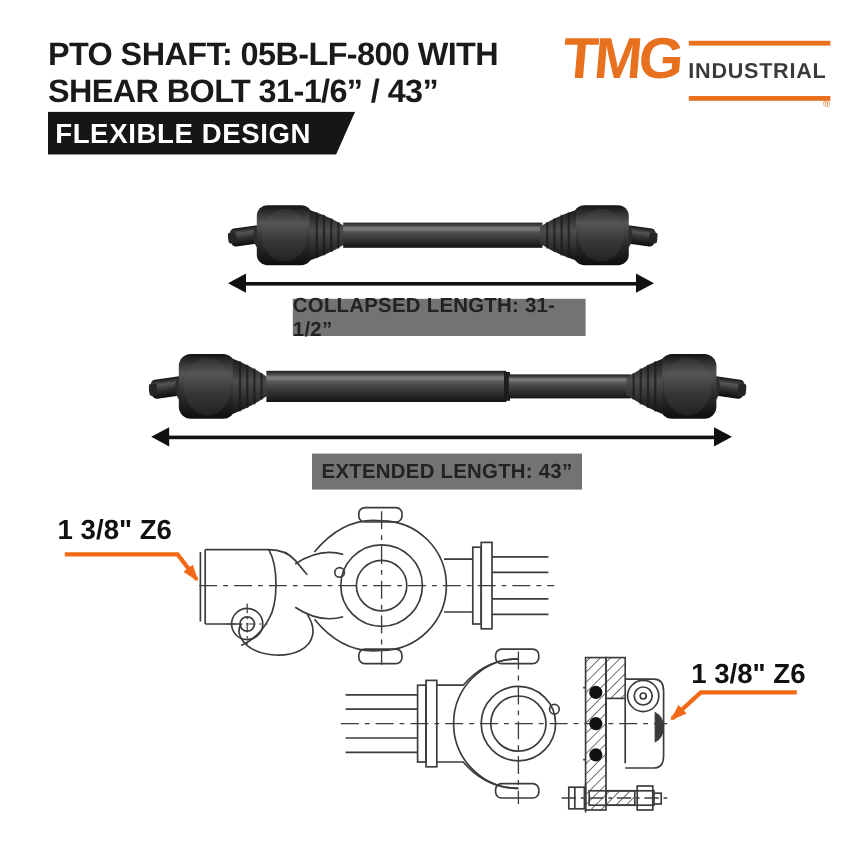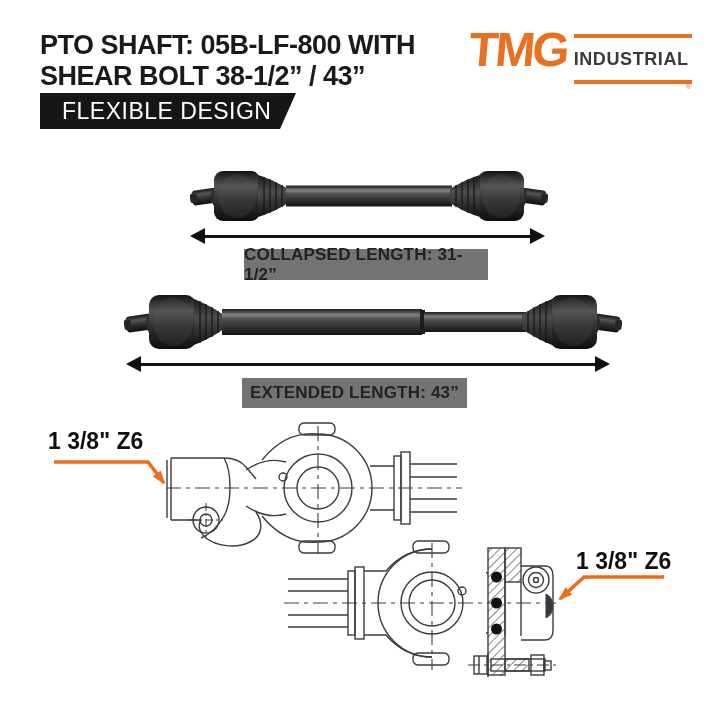--- a/index.html
+++ b/index.html
@@ -11,22 +11,22 @@
 
   
   .title {
     position:absolute; left:40px; top:30px; width:430px;
     font-weight:700; font-size:27px; line-height:31px;
     color:#1a1a1a; letter-spacing:-0.5px;
   }
   .badge {
     position:absolute; left:40px; top:93px; height:36px; width:256px;
     background:#161616; color:#ffffff;
-    display:flex; align-items:center; padding-left:22px;
-    font-weight:400; font-size:23px; letter-spacing:0.5px;
+    display:flex; align-items:center; padding-left:6px;
+    font-weight:700; font-size:23px; letter-spacing:0.5px;
     clip-path:polygon(0 0, 100% 0, calc(100% - 16px) 100%, 0 100%);
   }
 
   
   .logo { position:absolute; left:469px; top:27px; display:flex; align-items:flex-start; }
   .logo-tmg {
     font-weight:700; font-size:48px; line-height:46px; color:#e8711f;
     letter-spacing:-3px; transform:skewX(-5deg); display:block;
   }
   .logo-right { margin-left:7px; padding-top:7px; }
@@ -52,39 +52,39 @@
   #arrow-collapsed { left:190px; top:228px; width:355px; }
   #arrow-extended  { left:126px; top:356px; width:484px; }
 
   
   .dim-label {
     position:absolute; background:#737373; color:#222222;
     display:flex; align-items:center; justify-content:center;
     font-weight:700; font-size:17px; letter-spacing:0.2px;
   }
   #label-collapsed { left:244px; top:249px; width:244px; height:31px; }
-  #label-extended  { left:242px; top:378px; width:225px; height:30px;align-items:center; }
+  #label-extended  { left:260px; top:378px; width:225px; height:30px;align-items:center; }
 
   
   #drawings { position:absolute; left:0; top:420px; width:720px; height:300px; }
   .spline-label {
     position:absolute; font-weight:700; font-size:23px; color:#111; letter-spacing:0;
     white-space:nowrap;
   }
   #spline-label-left  { left:48px;  top:428px; }
   #spline-label-right { left:576px; top:548px; }
 </style>
 </head>
 <body>
 
 <div class="page">
 
   <div class="title">
     <div>PTO SHAFT: 05B-LF-800 WITH</div>
-    <div>SHEAR BOLT 38-1/2” / 43”</div>
+    <div>SHEAR BOLT 31-1/6” / 43”</div>
   </div>
 
   <div class="badge">
     <span>FLEXIBLE DESIGN</span>
   </div>
 
   <div class="logo">
     <span class="logo-tmg">TMG</span>
     <span class="logo-right">
       <span class="logo-bar"></span>

